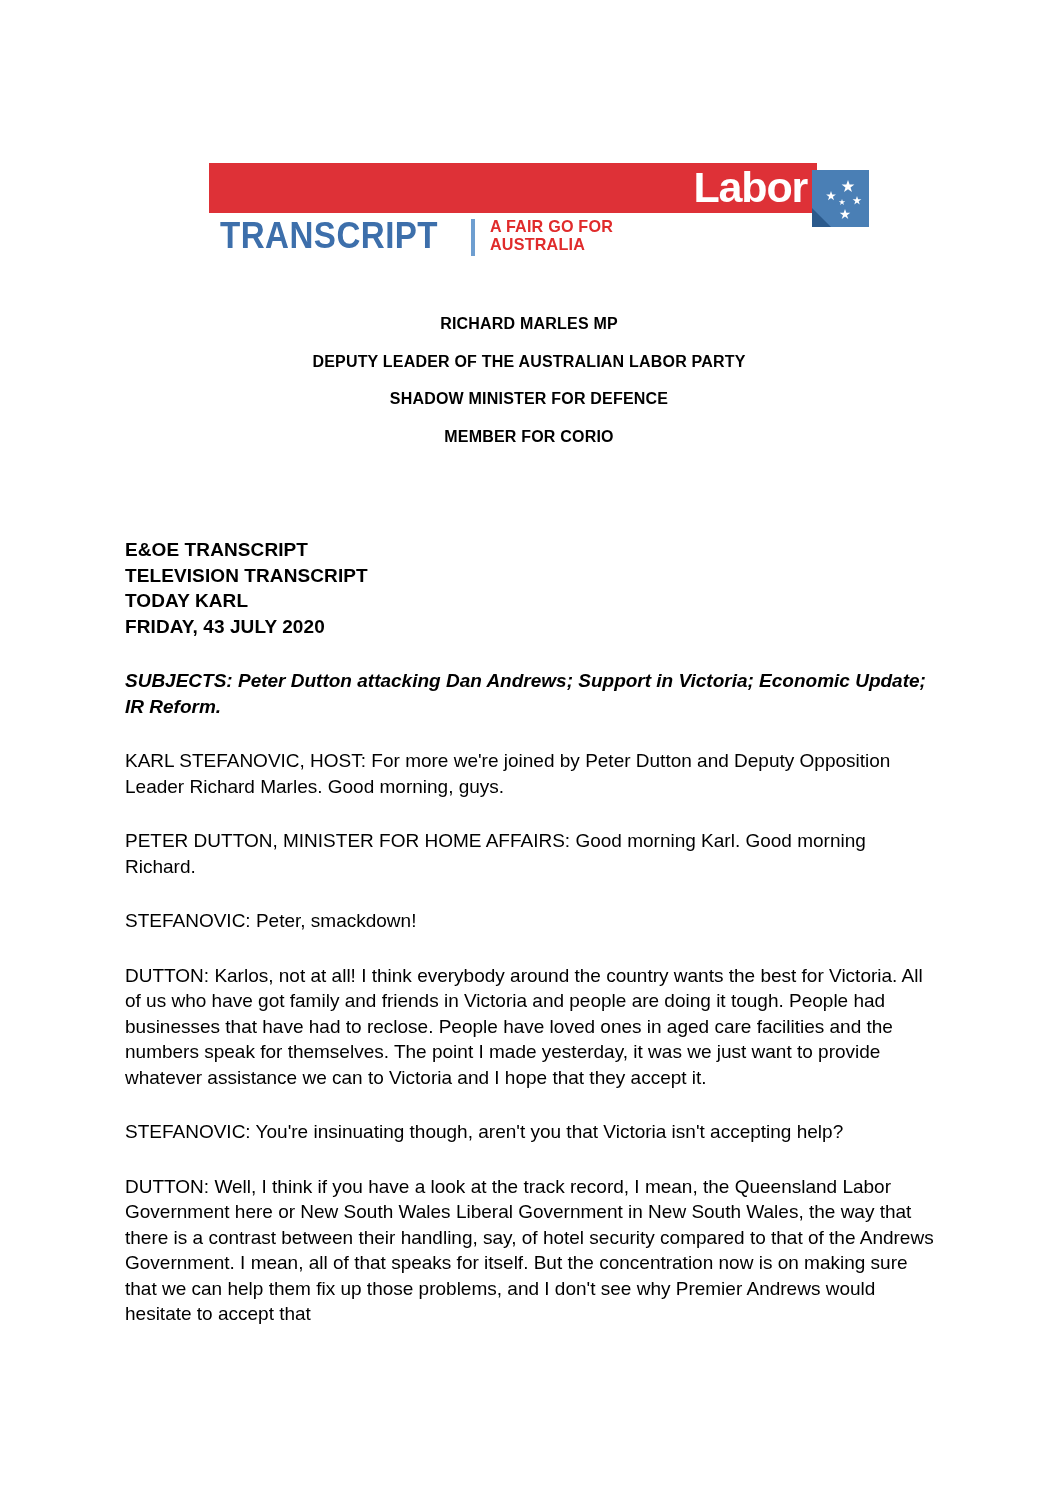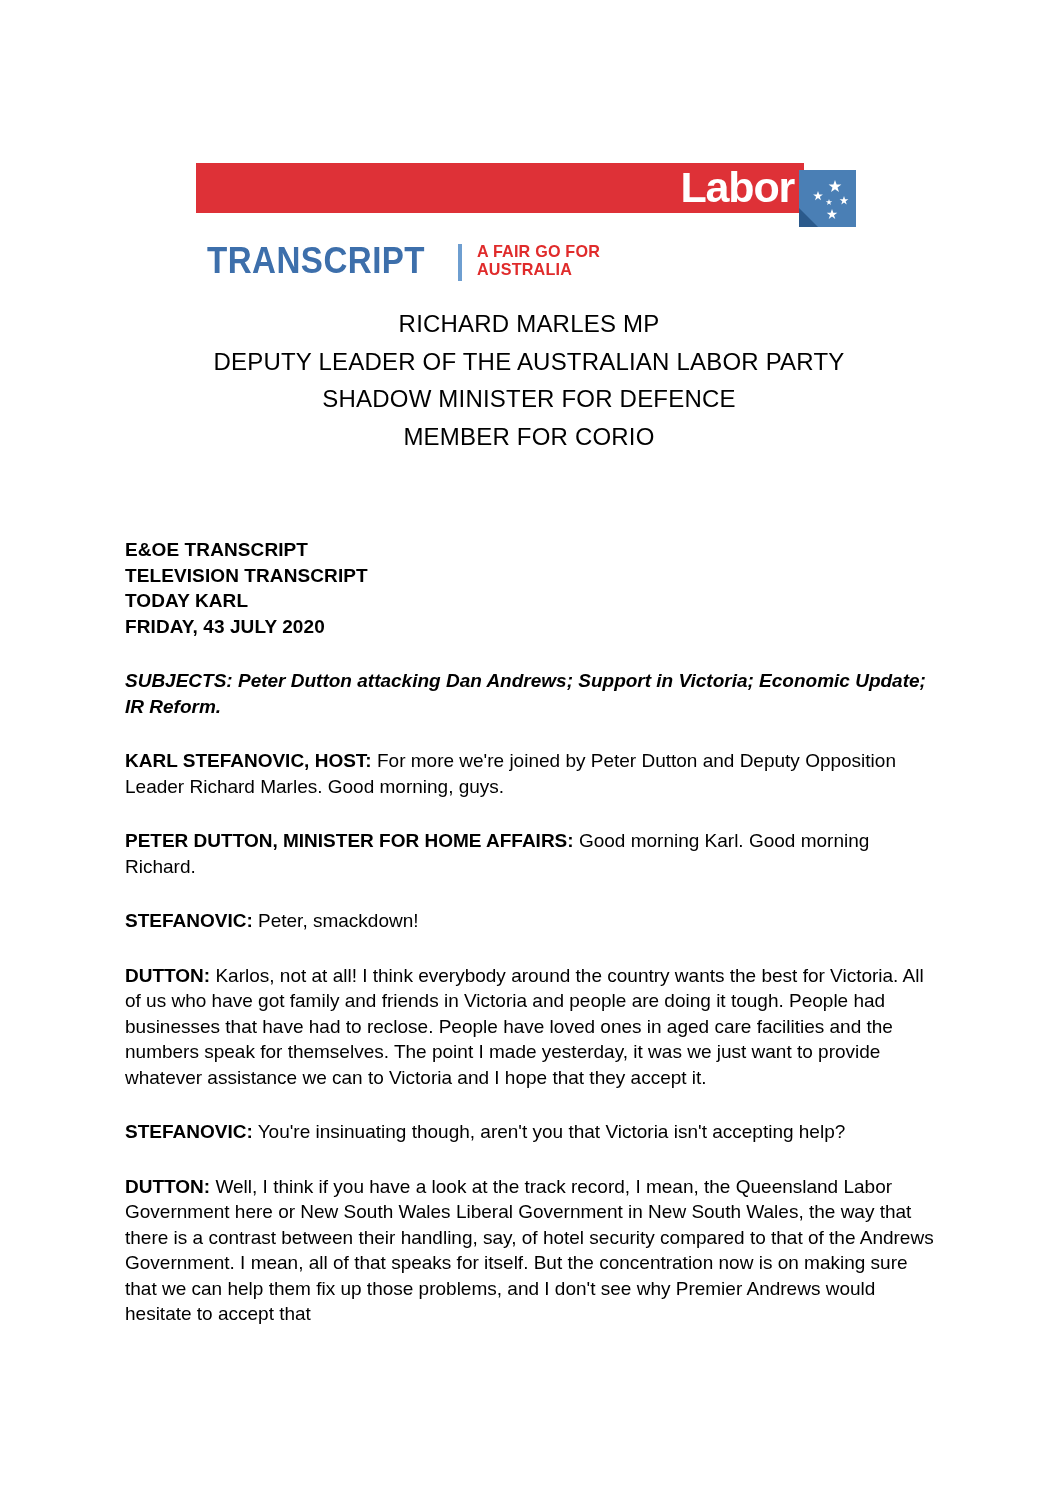--- a/index.html
+++ b/index.html
@@ -16,21 +16,21 @@
     width: 1058px;
     height: 1497px;
     background: #ffffff;
     overflow: hidden;
     box-sizing: border-box;
   }
 
   
   .letterhead {
     position: absolute;
-    left: 196px;
+    left: 209px;
     top: 163px;
     width: 661px;
     height: 96px;
   }
   .banner-bar {
     position: absolute;
     left: 0;
     top: 0;
     width: 608px;
     height: 50px;
@@ -55,21 +55,20 @@
     height: 57px;
   }
   .flag-box svg { display: block; }
 
   .wordmark-row {
     position: absolute;
     left: 11px;
     top: 53px;
     display: flex;
     align-items: flex-start;
-    margin-top: 25px;
   }
   .transcript-word {
     color: #3d6fab;
     font-size: 36px;
     font-weight: bold;
     letter-spacing: 0.5px;
     line-height: 40px;
     font-family: "Liberation Sans", sans-serif;
     transform: scaleX(0.92);
     transform-origin: left top;
@@ -96,22 +95,22 @@
 
   
   .title-block {
     position: absolute;
     left: 0;
     top: 305px;
     width: 1058px;
     text-align: center;
   }
   .title-line {
-    font-size: 24px;
-    font-weight: normal;
+    font-size: 16px;
+    font-weight: bold;
     letter-spacing: 0.2px;
     line-height: 37.5px;
     font-family: "Liberation Sans", sans-serif;
   }
 
   
   .body-col {
     position: absolute;
     left: 125px;
     top: 500px;
@@ -134,21 +133,21 @@
     font-style: italic;
     font-size: 19px;
     line-height: 25.5px;
   }
   .para {
     margin-top: 29px;
     font-size: 19px;
     line-height: 25.5px;
   }
   .para .spk {
-    font-weight: bold;
+    font-weight: normal;
     text-align: right;
   }
 </style>
 </head>
 <body>
 
 <div class="page">
 
   <div class="letterhead">
 

